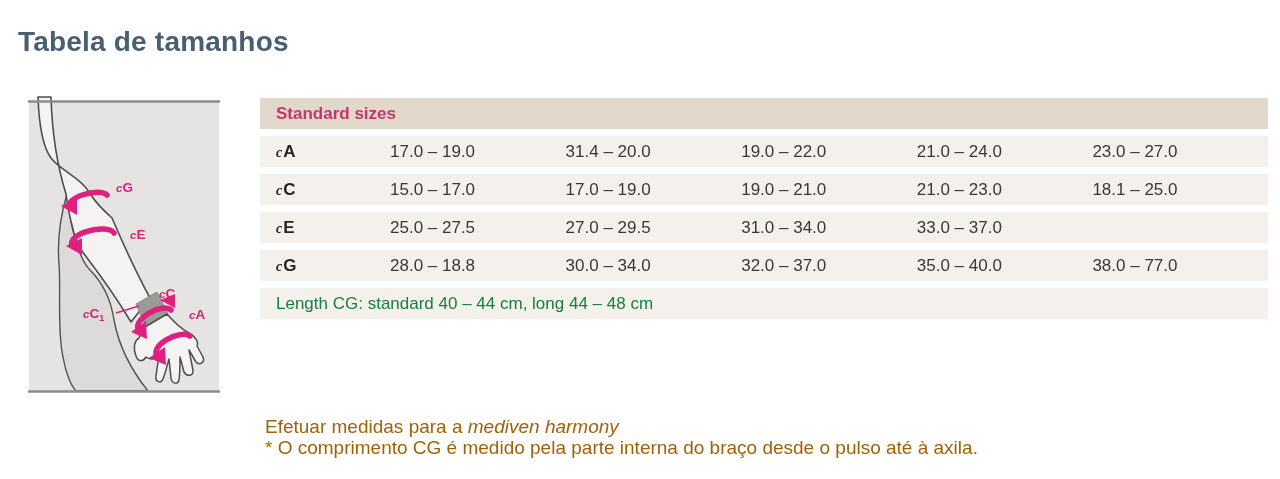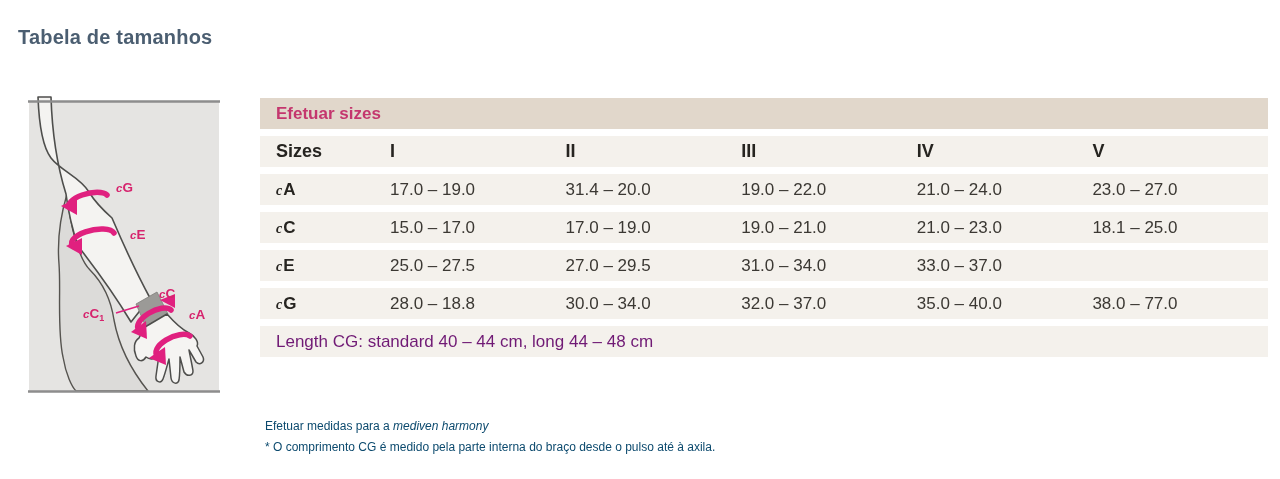--- a/index.html
+++ b/index.html
@@ -2,42 +2,42 @@
 <html><head>
 <meta charset="utf-8">
 <style>
   * { margin:0; padding:0; box-sizing:border-box; }
   html,body { width:1280px; height:479px; background:#ffffff; overflow:hidden;
               font-family:"Liberation Sans", sans-serif; }
   .stage { position:relative; width:1280px; height:479px; }
 
   .page-title {
     position:absolute; left:18px; top:26px;
-    font-size:20px; font-weight:700; color:#4b5e71; letter-spacing:0.2px;
+    font-size:28px; font-weight:700; color:#4b5e71; letter-spacing:0.2px;
   }
 
   .figure-wrap { position:absolute; left:28px; top:94px; width:192px; height:306px; }
 
   .size-table { position:absolute; left:260px; top:98px; width:1008px; }
   .band { width:100%; height:31px; margin-bottom:7px; background:#f4f1ec;
           display:flex; align-items:center; padding-left:16px;
           color:#3b3833; font-size:17px; }
   .band.table-head { background:#e1d7cb; }
   .band.table-head span { color:#c4366e; font-weight:700; font-size:17px; }
   .grid-row { display:grid; grid-template-columns:114px repeat(5,1fr);
               align-items:center; }
   .grid-row .cell { text-align:left; }
   .header-row .cell { font-weight:700; color:#262420; font-size:18px; }
   .row-label { font-weight:700; color:#262420; font-size:17px; }
   .row-label .c-pre { font-style:italic; font-weight:600; font-size:14px;
                       font-family:"Liberation Serif", serif; margin-right:1px; }
-  .note-row { color:#701a75; }
+  .note-row { color:#15803d; }
 
-  .footer-notes { position:absolute; left:265px; top:416px; color:#0c4a6e;
-                  font-size:12px; line-height:21px; }
+  .footer-notes { position:absolute; left:265px; top:416px; color:#a16207;
+                  font-size:19px; line-height:21px; }
   .footer-notes i { font-style:italic; }
 </style>
 </head>
 <body>
 
 <div class="stage">
 
   <div class="page-title">Tabela de tamanhos</div>
 
   <div class="figure-wrap">
@@ -88,31 +88,23 @@
         <text x="161" y="225"><tspan font-style="italic" font-size="11.5">c</tspan><tspan>A</tspan></text>
       </g>
 
       <line x1="0" y1="7.5" x2="192" y2="7.5" stroke="#8d8d8d" stroke-width="2.4"></line>
       <line x1="0" y1="297.5" x2="192" y2="297.5" stroke="#8d8d8d" stroke-width="2.4"></line>
     </svg>
   </div>
 
   <div class="size-table">
     <div class="band table-head">
-      <span>Efetuar sizes</span>
+      <span>Standard sizes</span>
     </div>
 
-    <div class="band grid-row header-row">
-      <span class="cell">Sizes</span>
-      <span class="cell">I</span>
-      <span class="cell">II</span>
-      <span class="cell">III</span>
-      <span class="cell">IV</span>
-      <span class="cell">V</span>
-    </div>
 
     <div class="band grid-row">
       <span class="cell row-label"><span class="c-pre">c</span><span>A</span></span>
       <span class="cell">17.0 – 19.0</span>
       <span class="cell">31.4 – 20.0</span>
       <span class="cell">19.0 – 22.0</span>
       <span class="cell">21.0 – 24.0</span>
       <span class="cell">23.0 – 27.0</span>
     </div>
 

